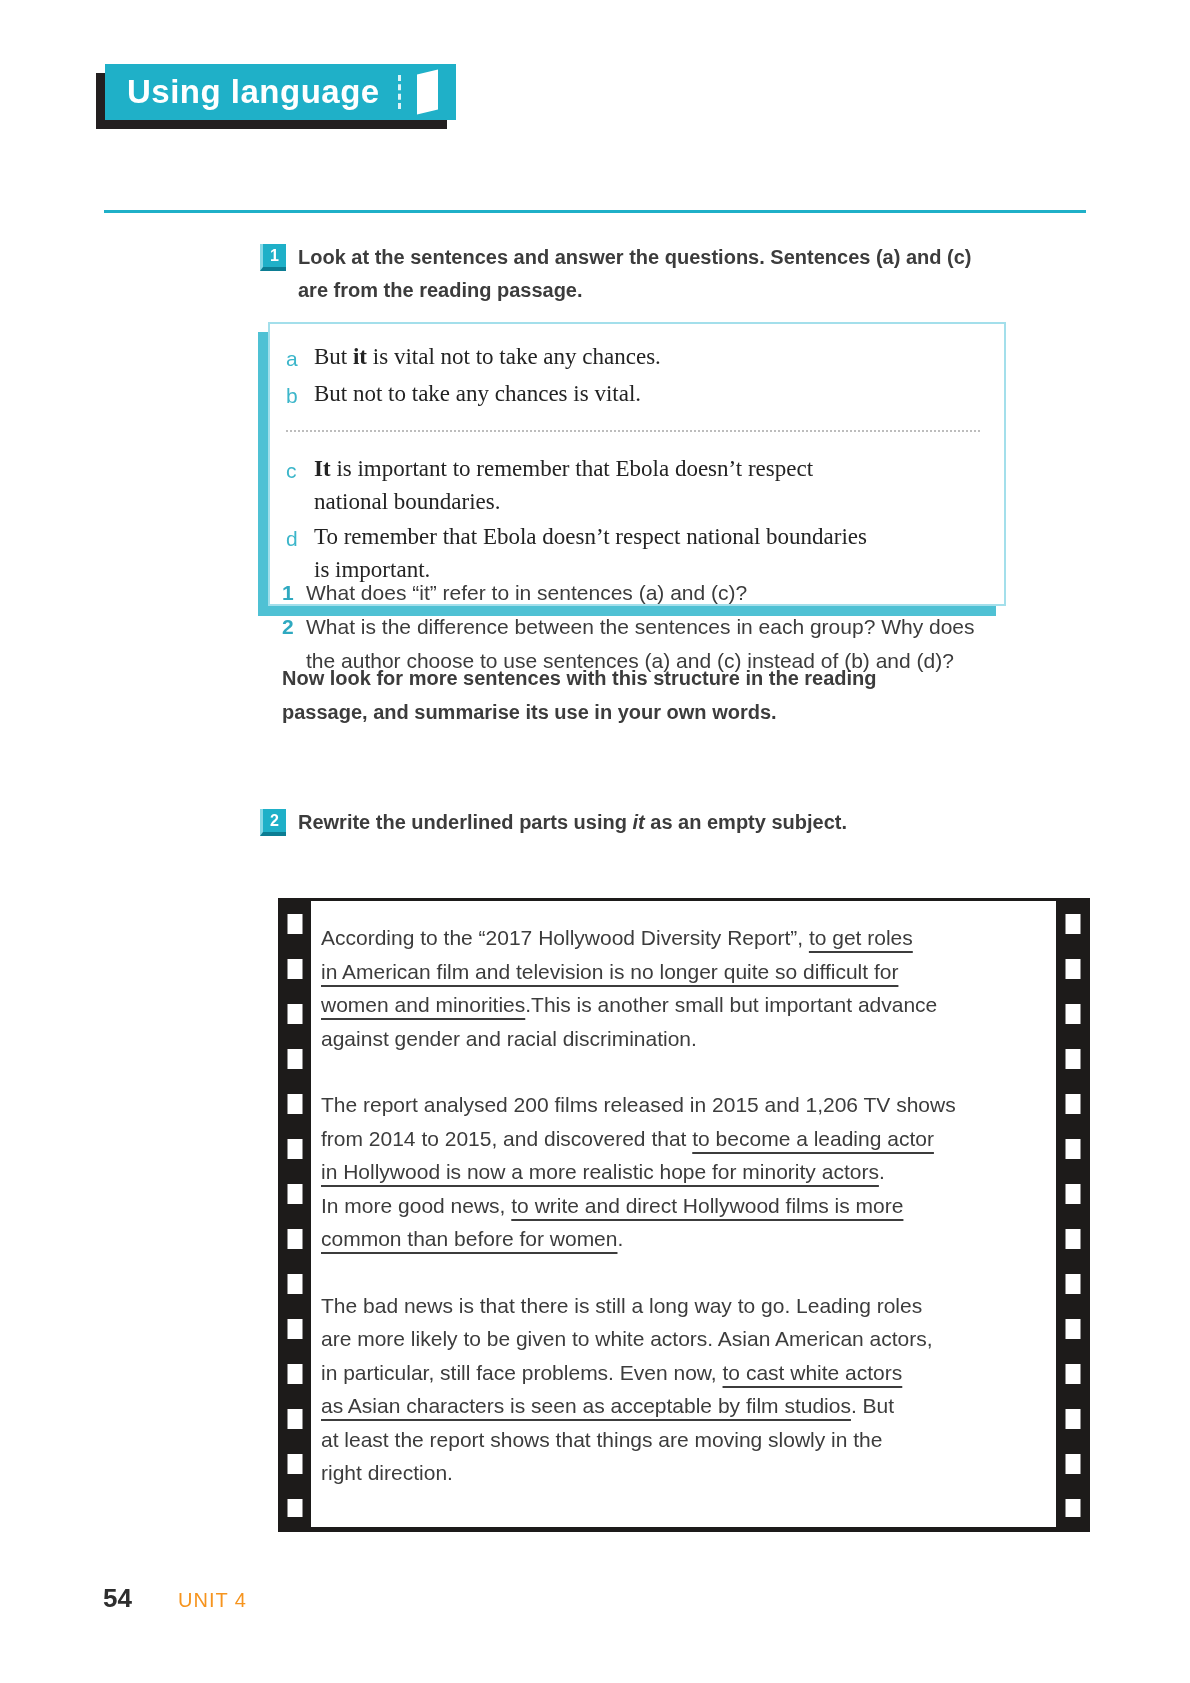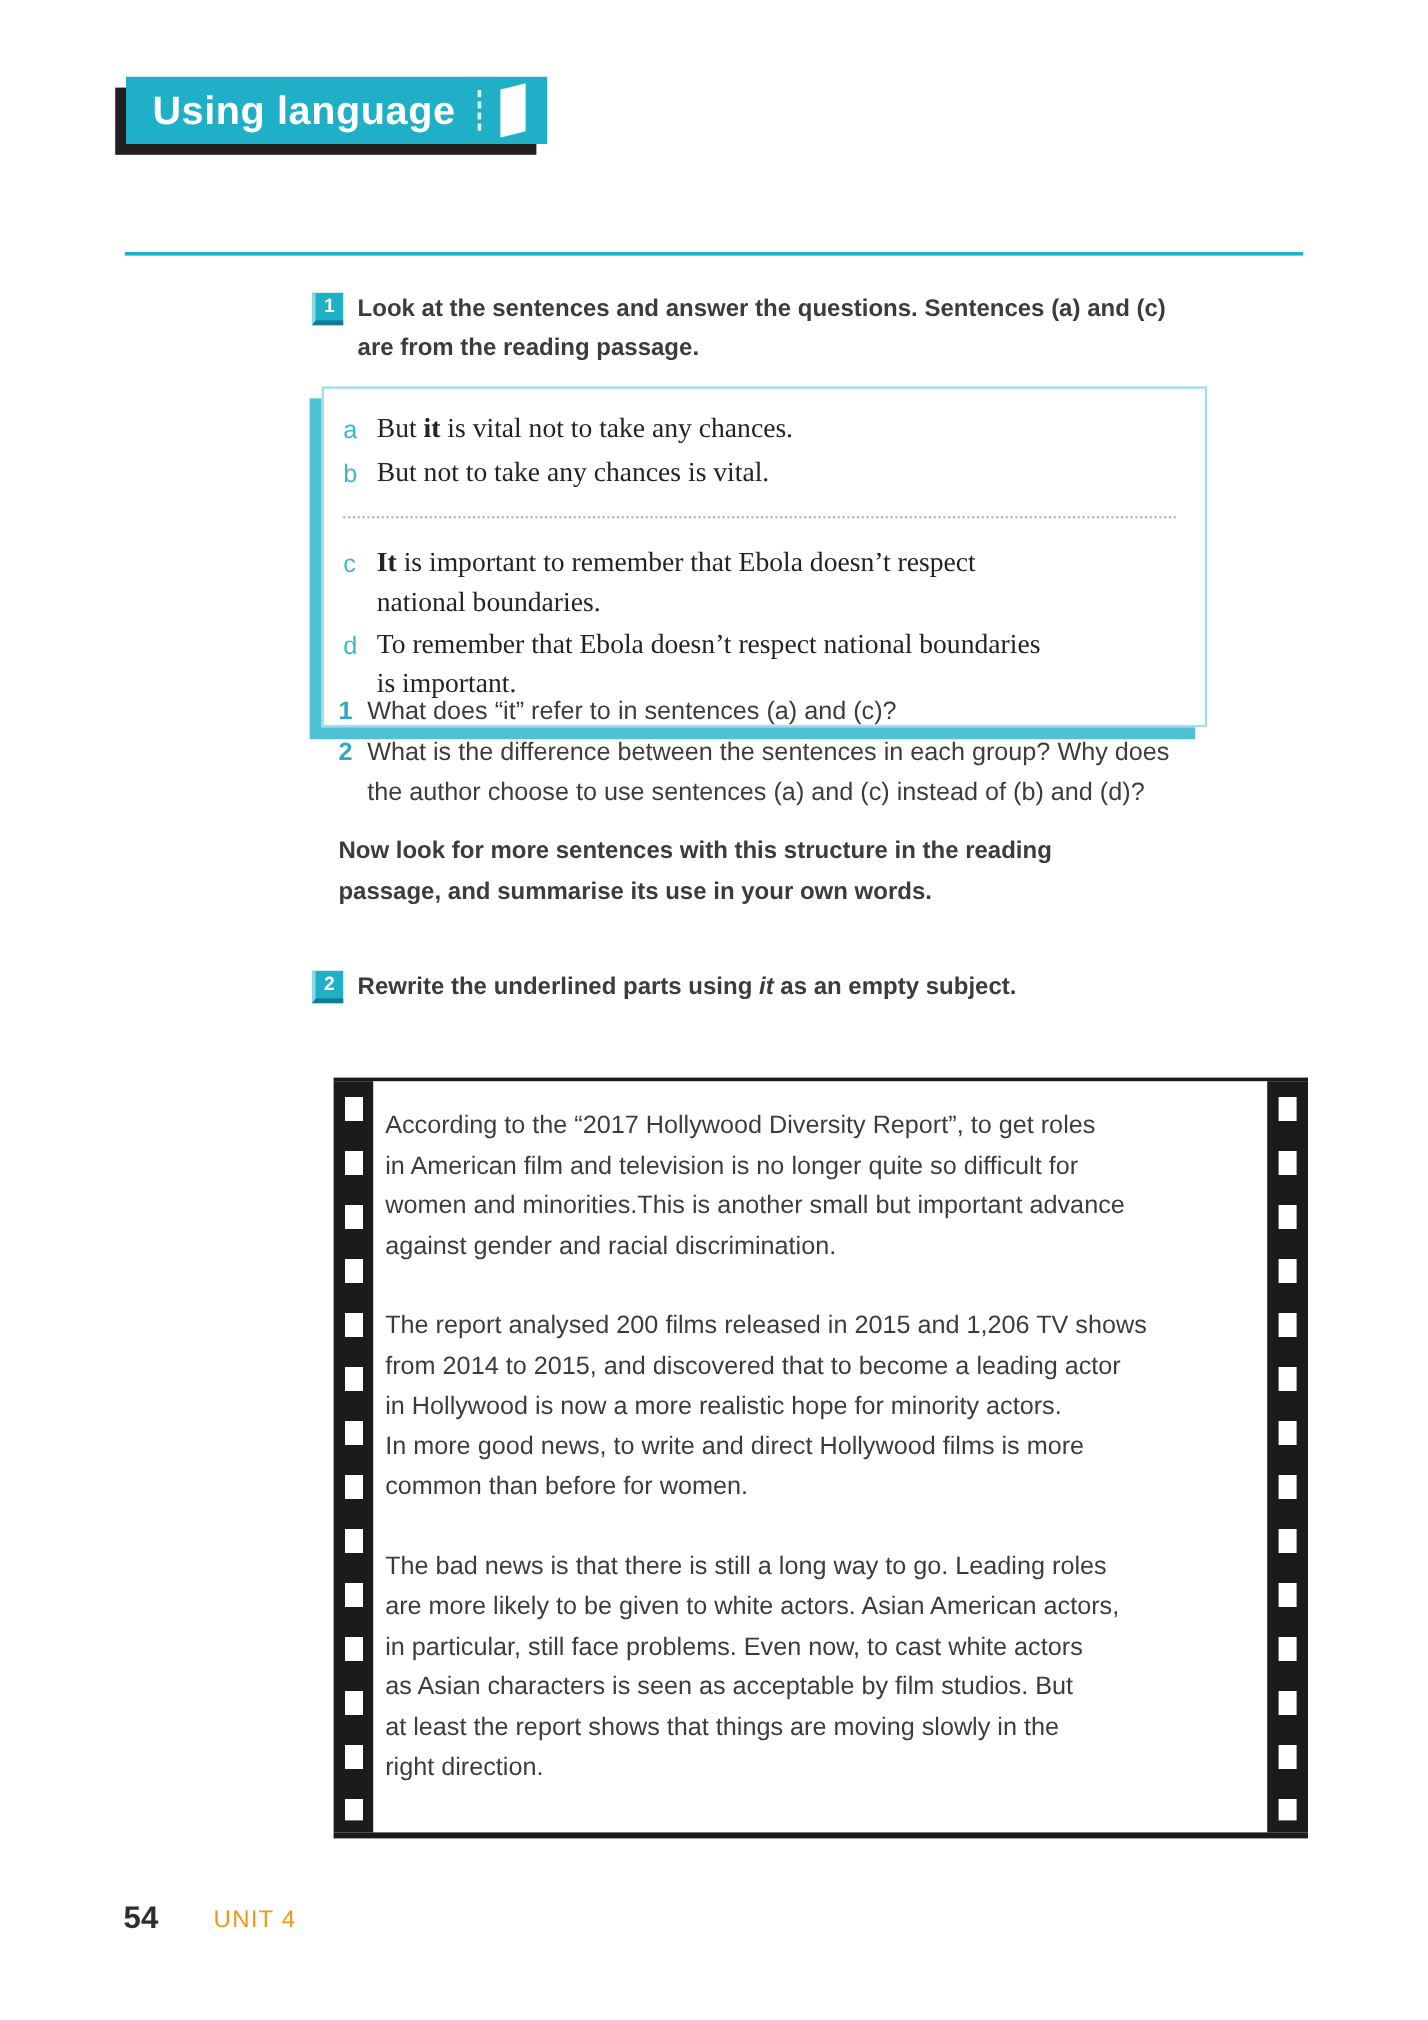--- a/index.html
+++ b/index.html
@@ -66,21 +66,21 @@
   .sentence-divider { border-top:2px dotted #bdbdbd; margin:18px 0 20px 0; }
 
   
   .questions { position:absolute; left:282px; top:576px; width:760px; font-size:21px; color:var(--c-text,#3c3c3c); line-height:34px; }
   .question-row { display:flex; gap:9px; }
   .question-number { flex:none; width:15px; color:var(--c-number_teal,#2fa9c0); font-weight:700; }
   .question-text { flex:1; }
 
   
   .followup {
-    position:absolute; left:282px; top:692px; width:760px;
+    position:absolute; left:282px; top:661px; width:760px;
     font-size:20px; font-weight:700; color:var(--c-text,#3c3c3c); line-height:34px;
   }
 
   
   .film-box {
     position:absolute; left:278px; top:898px; width:812px; height:634px; box-sizing:border-box;
     border-top:3px solid var(--c-strip_black,#1d1b1a);
     border-bottom:5px solid var(--c-strip_black,#1d1b1a);
     background:#fff; display:flex;
   }
@@ -92,21 +92,21 @@
   }
   .film-content {
     flex:1; padding:20px 8px 0 10px;
     font-size:21px; line-height:33.5px; color:var(--c-text,#3c3c3c);
   }
   .film-paragraph { margin:0 0 33px 0; }
 
   
   .seg-b { font-weight:700; }
   .seg-i { font-style:italic; }
-  .seg-u { text-underline-offset:6px; text-decoration-thickness:1.5px; }
+  .seg-u { text-decoration:underline; text-underline-offset:6px; text-decoration-thickness:1.5px; }
 
   
   .footer-page-number {
     position:absolute; left:103px; top:1583px;
     font-size:26px; font-weight:700; color:#2e2e2e;
   }
   .footer-unit-label {
     position:absolute; left:178px; top:1589px;
     font-size:20px; font-weight:400; letter-spacing:1px; color:var(--c-orange,#f6941e);
   }

